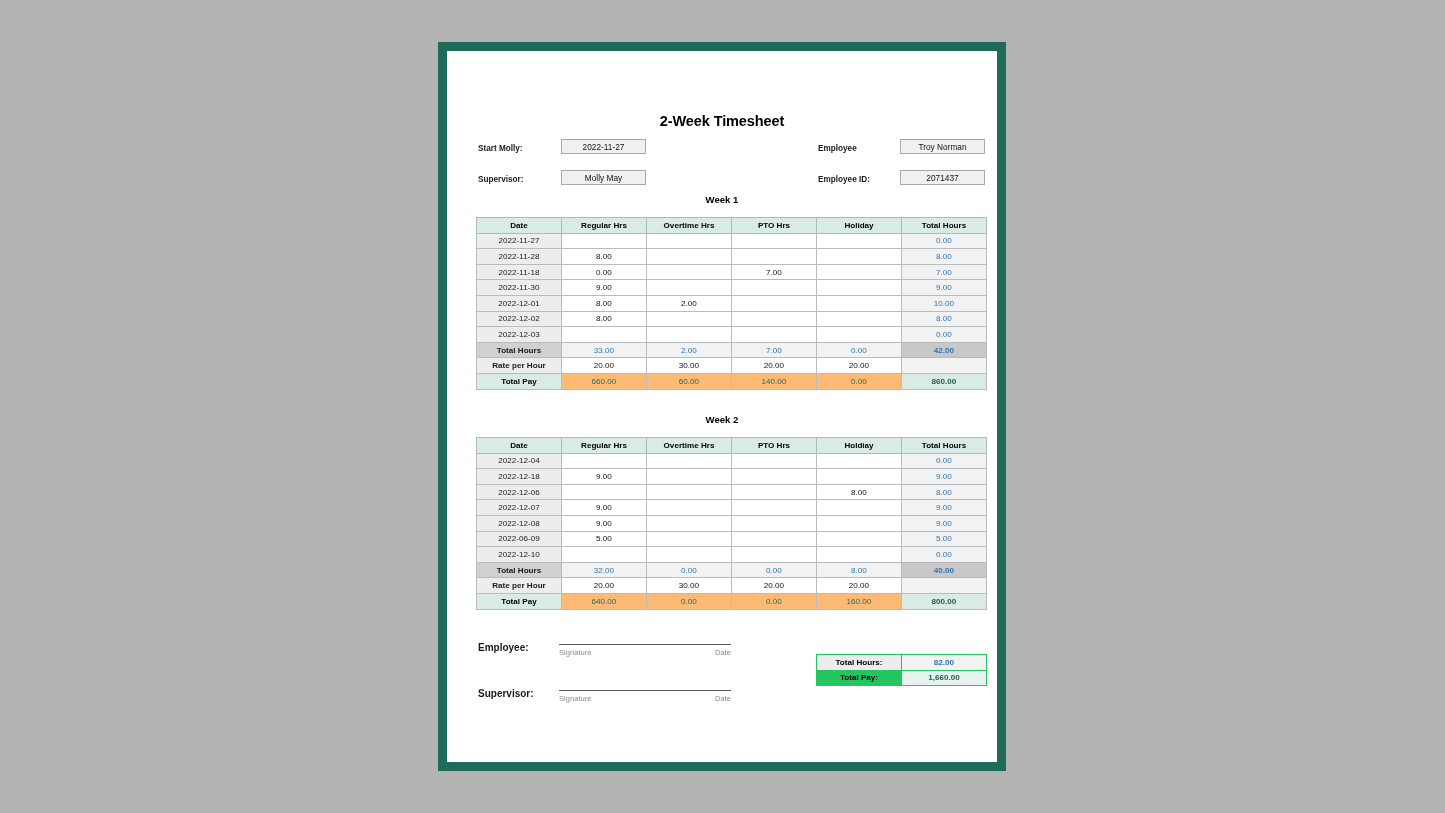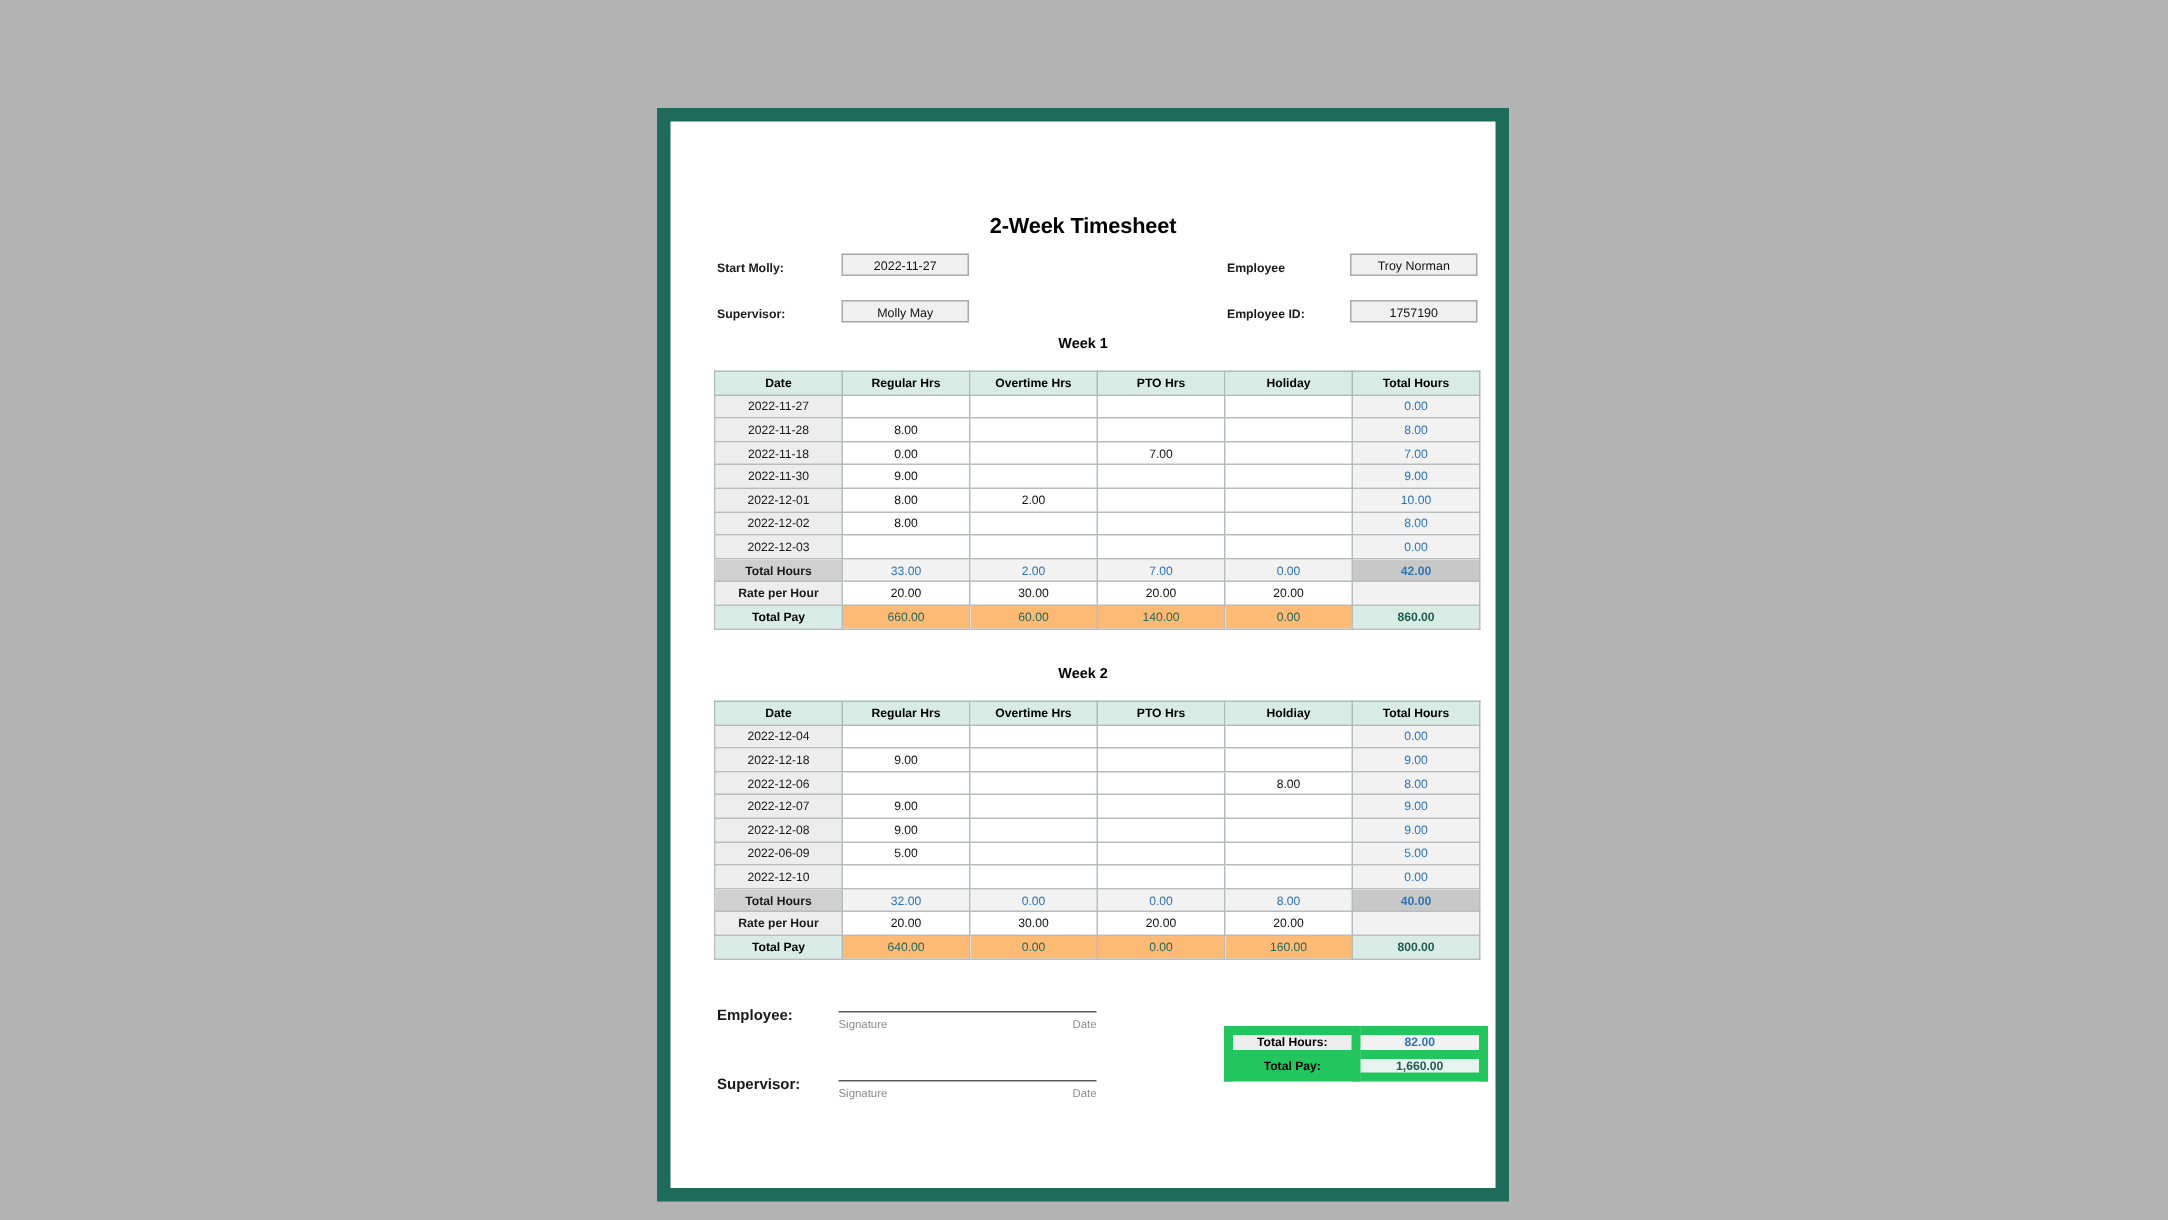--- a/index.html
+++ b/index.html
@@ -18,21 +18,20 @@
   
   #page-frame {
     position: absolute;
     left: 438px;
     top: 42px;
     width: 568px;
     height: 729px;
     background: #1e6b5a;
     box-sizing: border-box;
     padding: 9px;
-    margin-top: 30px;
   }
   #page-sheet {
     width: 100%;
     height: 100%;
     background: #ffffff;
     box-sizing: border-box;
     position: relative;
   }
 
   
@@ -198,21 +197,21 @@
   #grand-totals {
     position: absolute;
     left: 369px;
     top: 603px;
     width: 170px;
     border-collapse: collapse;
     table-layout: fixed;
     font-size: 8.1px;
   }
   #grand-totals td {
-    border: 6px solid #22c55e;
+    border: 1px solid #22c55e;
     height: 15.6px;
     padding: 0 4px;
     box-sizing: border-box;
     text-align: center;
     white-space: nowrap;
   }
   .gt-label { width: 85px; font-weight: bold; color: #000000; }
   .gt-value { width: 85px; font-weight: bold; }
 
   #gt-hours-row .gt-label { background: #ededed; }
@@ -231,21 +230,21 @@
     <div class="meta-label" id="lbl-start-date">Start Molly:</div>
     <div class="meta-box" id="fld-start-date">2022-11-27</div>
 
     <div class="meta-label" id="lbl-supervisor">Supervisor:</div>
     <div class="meta-box" id="fld-supervisor">Molly May</div>
 
     <div class="meta-label" id="lbl-employee">Employee</div>
     <div class="meta-box" id="fld-employee">Troy Norman</div>
 
     <div class="meta-label" id="lbl-employee-id">Employee ID:</div>
-    <div class="meta-box" id="fld-employee-id">1757190</div>
+    <div class="meta-box" id="fld-employee-id">2071437</div>
 
     <div class="week-heading" id="week1-heading">Week 1</div>
     <table class="ts-table" id="week1-table">
       <colgroup>
         <col class="col-date">
           <col class="col-val">
           <col class="col-val">
         <col class="col-val">
           <col class="col-val">
           <col class="col-total">

